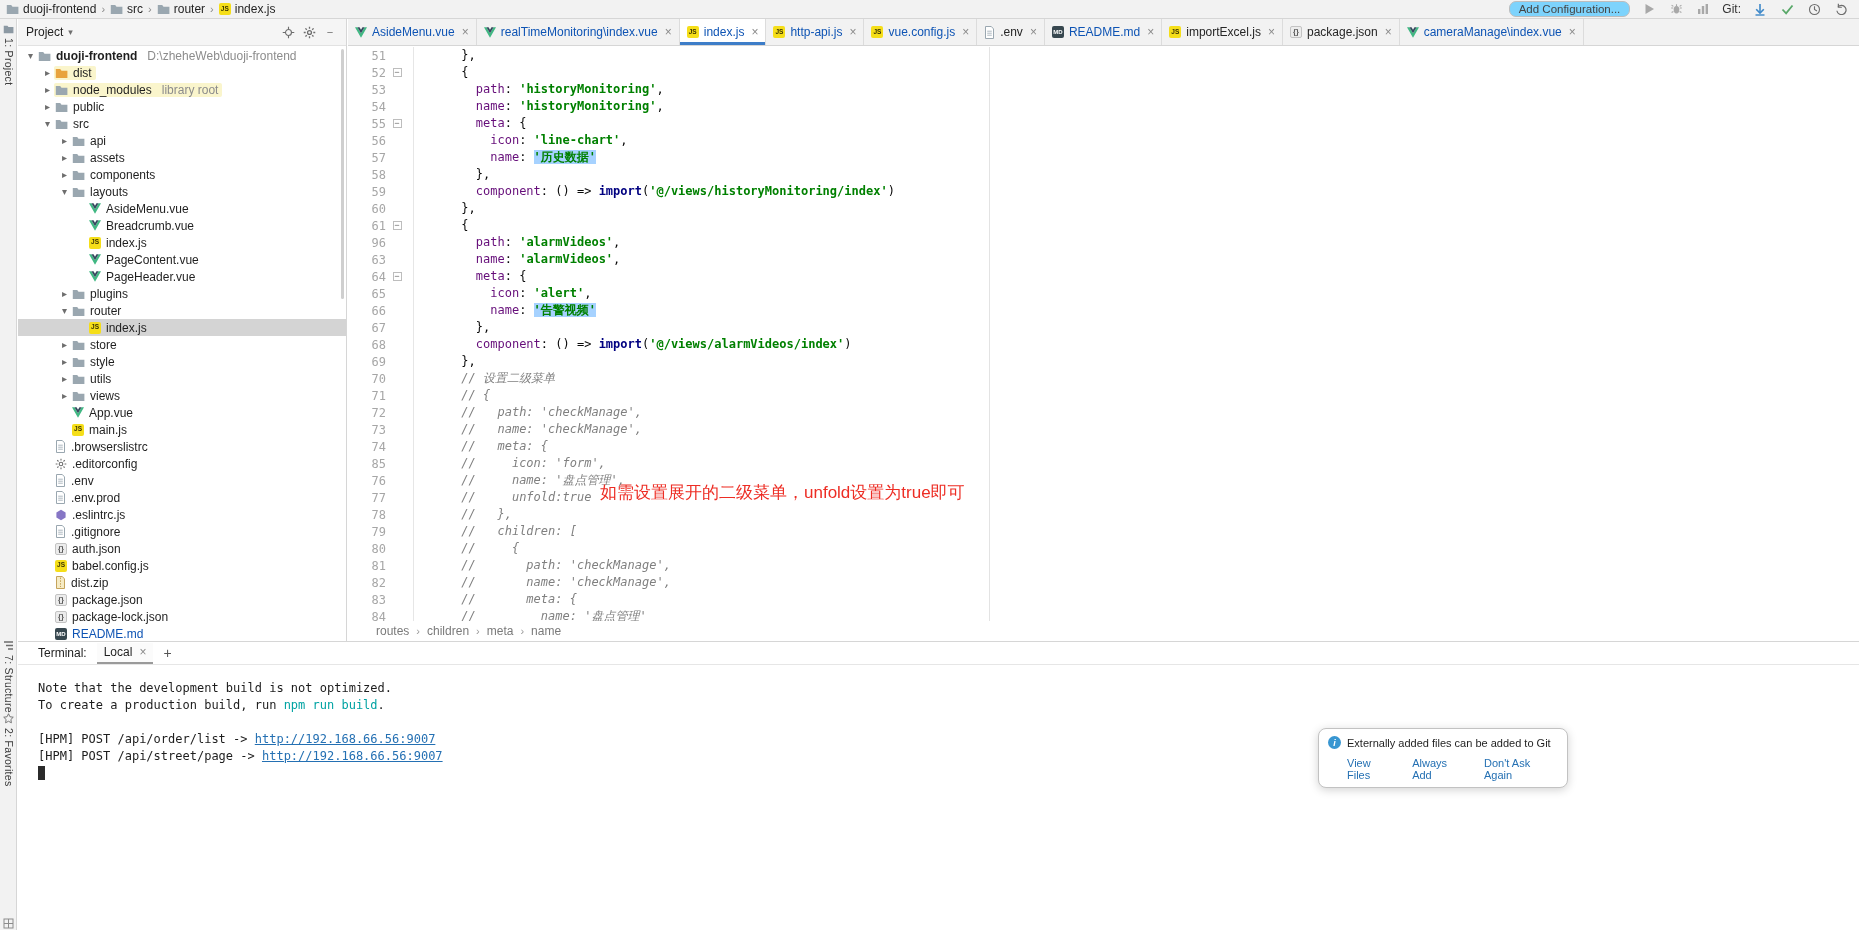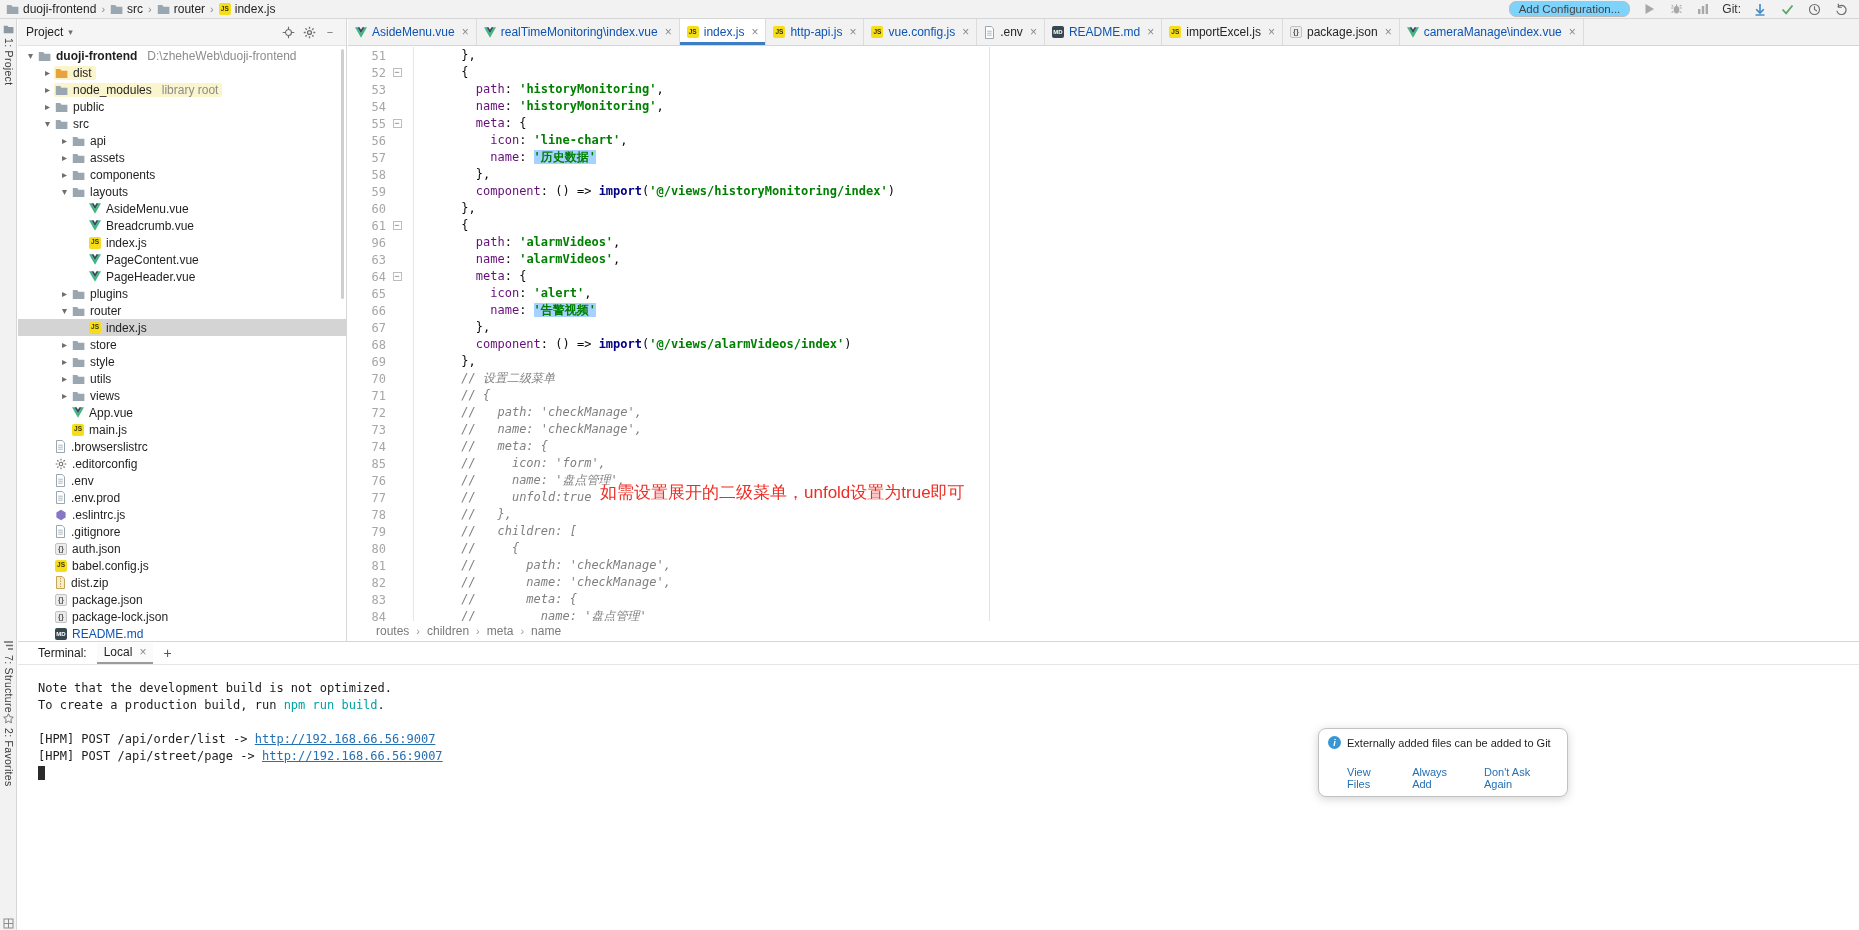--- a/index.html
+++ b/index.html
@@ -100,21 +100,21 @@
   .tm-link{color:#2470B3;text-decoration:underline;cursor:pointer}
   .cursor{display:inline-block;width:7px;height:14px;background:#2B2B2B;vertical-align:text-bottom}
 
   
   #notification{position:absolute;left:1318px;top:728px;width:250px;background:#fff;border:1px solid #C2C2C2;
                 border-radius:8px;box-shadow:0 2px 10px rgba(0,0,0,.18);padding:7px 9px 6px;font-size:11px}
   #notif-row1{display:flex;align-items:center;gap:6px}
   .info-dot{display:inline-flex;align-items:center;justify-content:center;width:13px;height:13px;border-radius:50%;
             background:#3896D1;color:#fff;font-size:9px;font-style:italic;font-weight:bold;flex:0 0 13px}
   #notif-msg{color:#1f1f1f}
-  #notif-actions{display:flex;align-items:center;gap:17px;margin-top:17px;padding-left:19px}
+  #notif-actions{display:flex;align-items:center;gap:17px;margin-top:8px;padding-left:19px}
   .notif-link{color:#2470B3;cursor:pointer}
   .notif-link.last{margin-left:auto}
 </style>
 </head>
 <body>
 
 <div id="app">
 
   <div id="topbar">
     <div id="crumbs">

